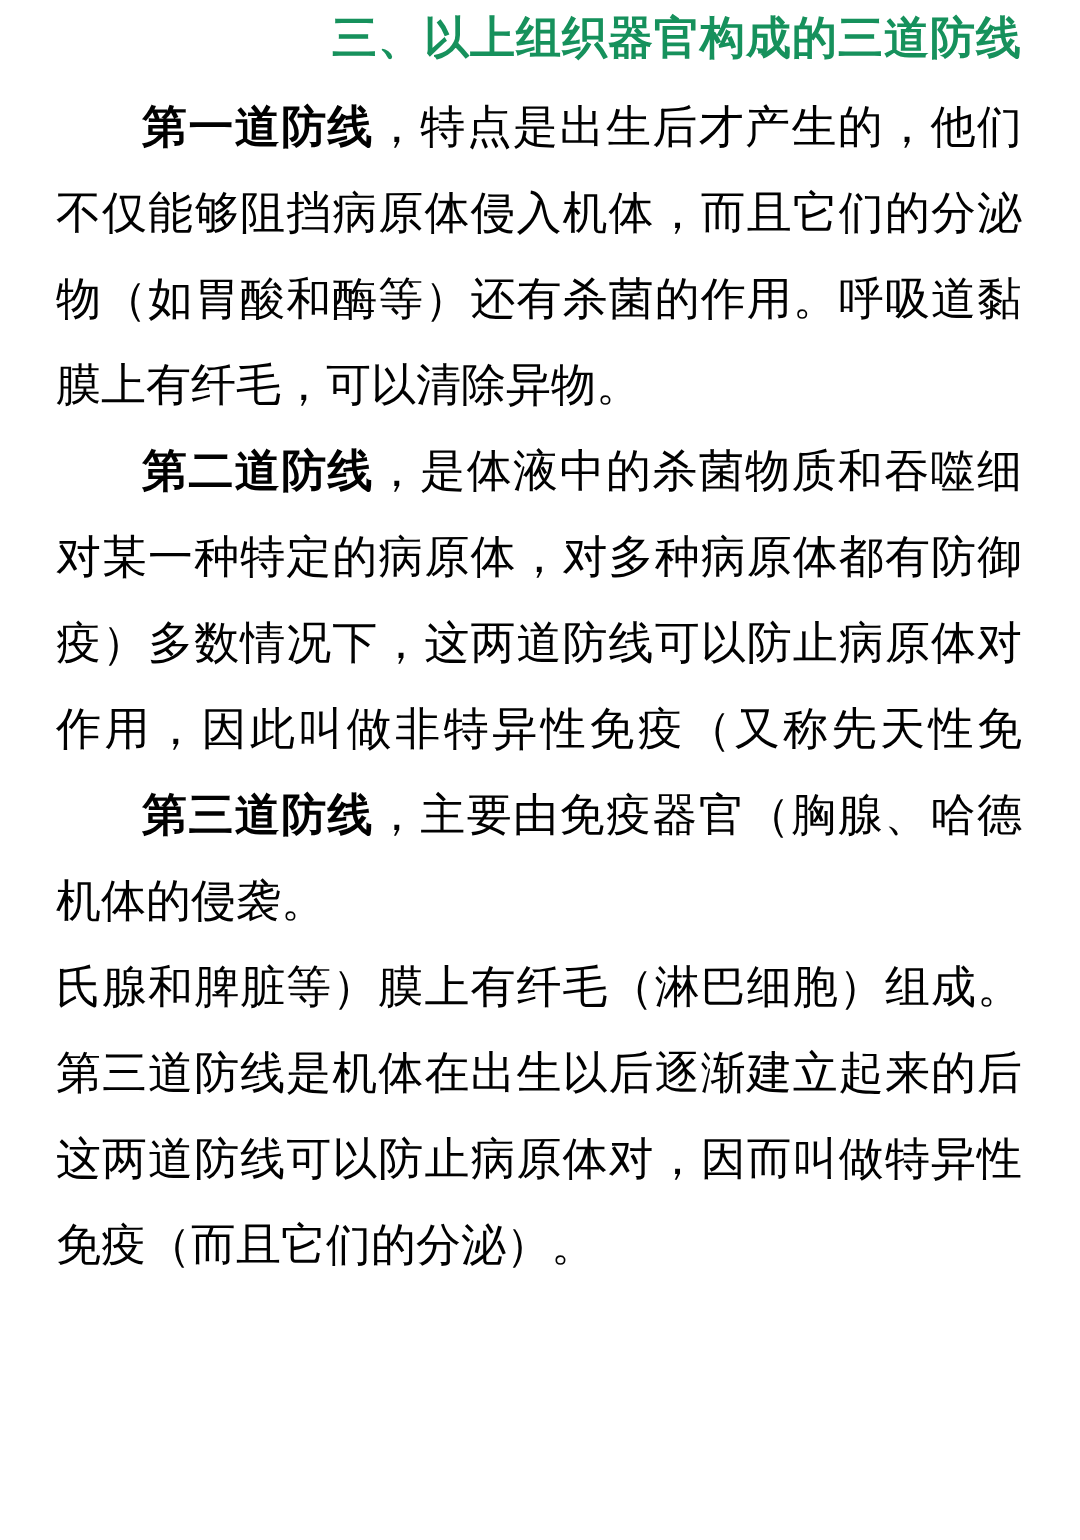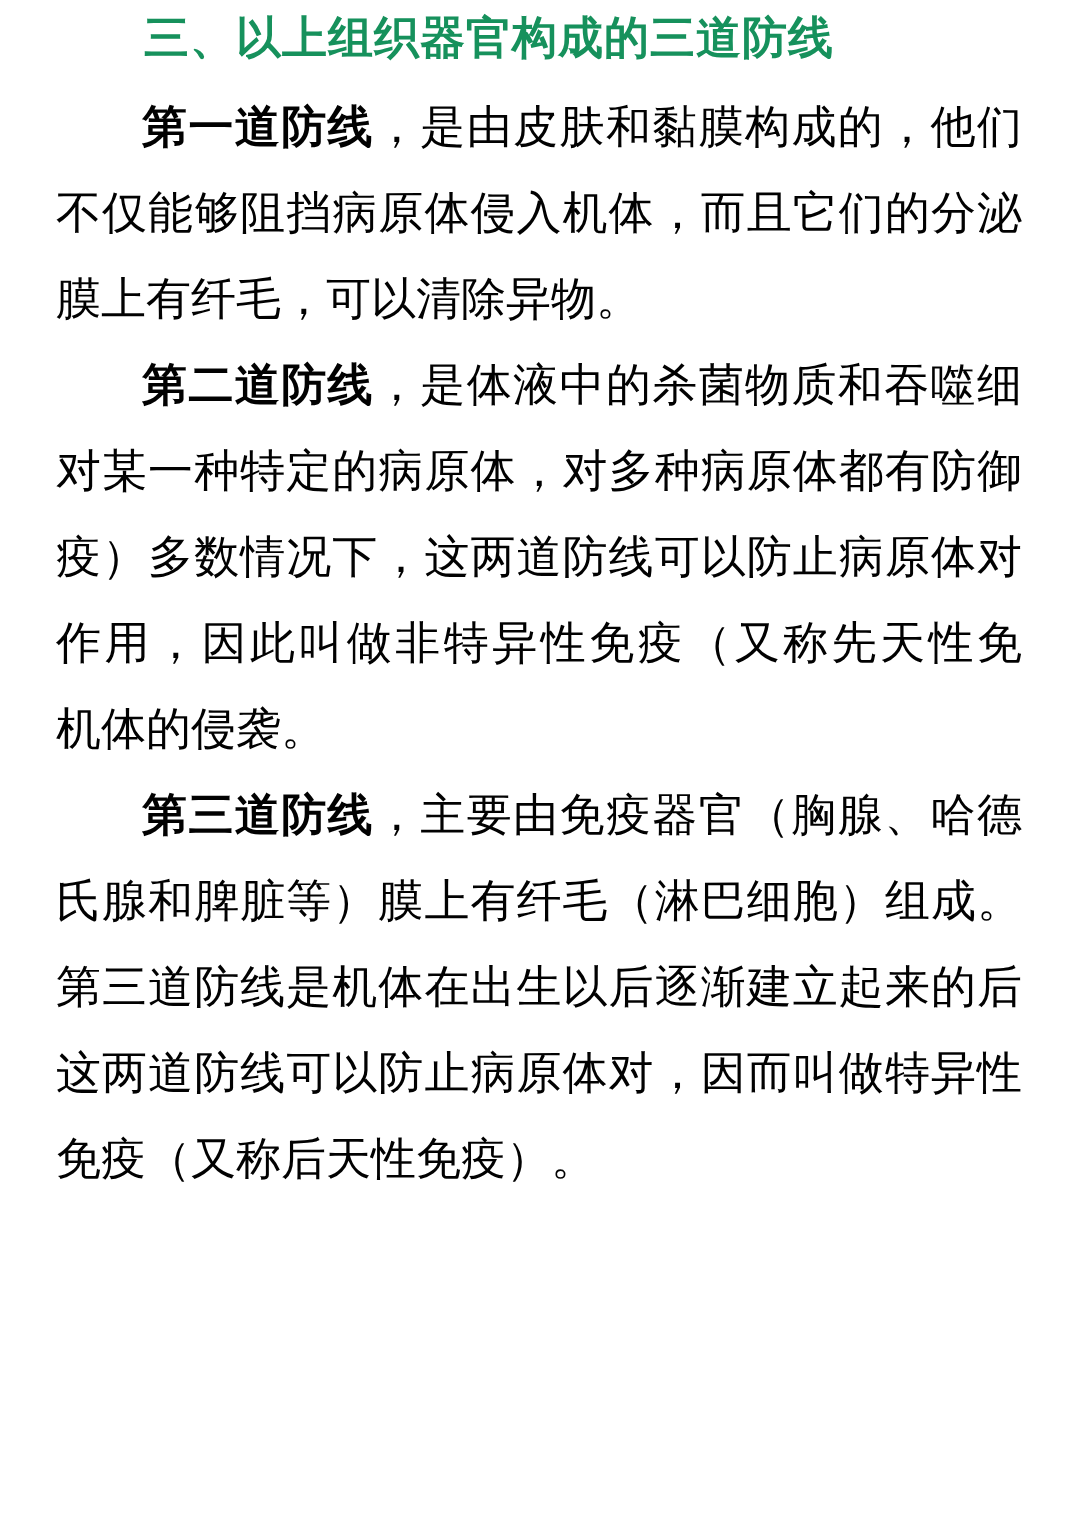--- a/index.html
+++ b/index.html
@@ -46,29 +46,30 @@
     padding-left: 86px;
   }
   .lead {
     font-weight: 900;
   }
 </style>
 </head>
 <body>
 
 <div class="page">
-  <div class="heading" style="color: rgb(22, 145, 92);">三、以上组织器官构成的三道防线</div>
+  <div class="heading" style="color: rgb(22, 145, 92); text-align: right;">三、以上组织器官构成的三道防线</div>
   <div>
-      <div class="line just indent"><span class="lead">第一道防线</span><span>，是由皮肤和黏膜构成的，他们</span></div>
+      <div class="line just indent"><span class="lead">第一道防线</span><span>，特点是出生后才产生的，他们</span></div>
       <div class="line just"><span>不仅能够阻挡病原体侵入机体，而且它们的分泌</span></div>
+      <div class="line just"><span>物（如胃酸和酶等）还有杀菌的作用。呼吸道黏</span></div>
       <div class="line"><span>膜上有纤毛，可以清除异物。</span></div>
       <div class="line just indent"><span class="lead">第二道防线</span><span>，是体液中的杀菌物质和吞噬细</span></div>
       <div class="line just"><span>对某一种特定的病原体，对多种病原体都有防御</span></div>
       <div class="line just"><span>疫）多数情况下，这两道防线可以防止病原体对</span></div>
       <div class="line just"><span>作用，因此叫做非特异性免疫（又称先天性免</span></div>
+      <div class="line just indent"><span class="lead">第三道防线</span><span>，主要由免疫器官（胸腺、哈德</span></div>
       <div class="line"><span>机体的侵袭。</span></div>
-      <div class="line just indent"><span class="lead">第三道防线</span><span>，主要由免疫器官（胸腺、哈德</span></div>
       <div class="line just"><span>氏腺和脾脏等）膜上有纤毛（淋巴细胞）组成。</span></div>
       <div class="line just"><span>第三道防线是机体在出生以后逐渐建立起来的后</span></div>
       <div class="line just"><span>这两道防线可以防止病原体对，因而叫做特异性</span></div>
-      <div class="line"><span>免疫（又称后天性免疫）。</span></div>
+      <div class="line"><span>免疫（而且它们的分泌）。</span></div>
     </div>
 </div>
 
 </body></html>

